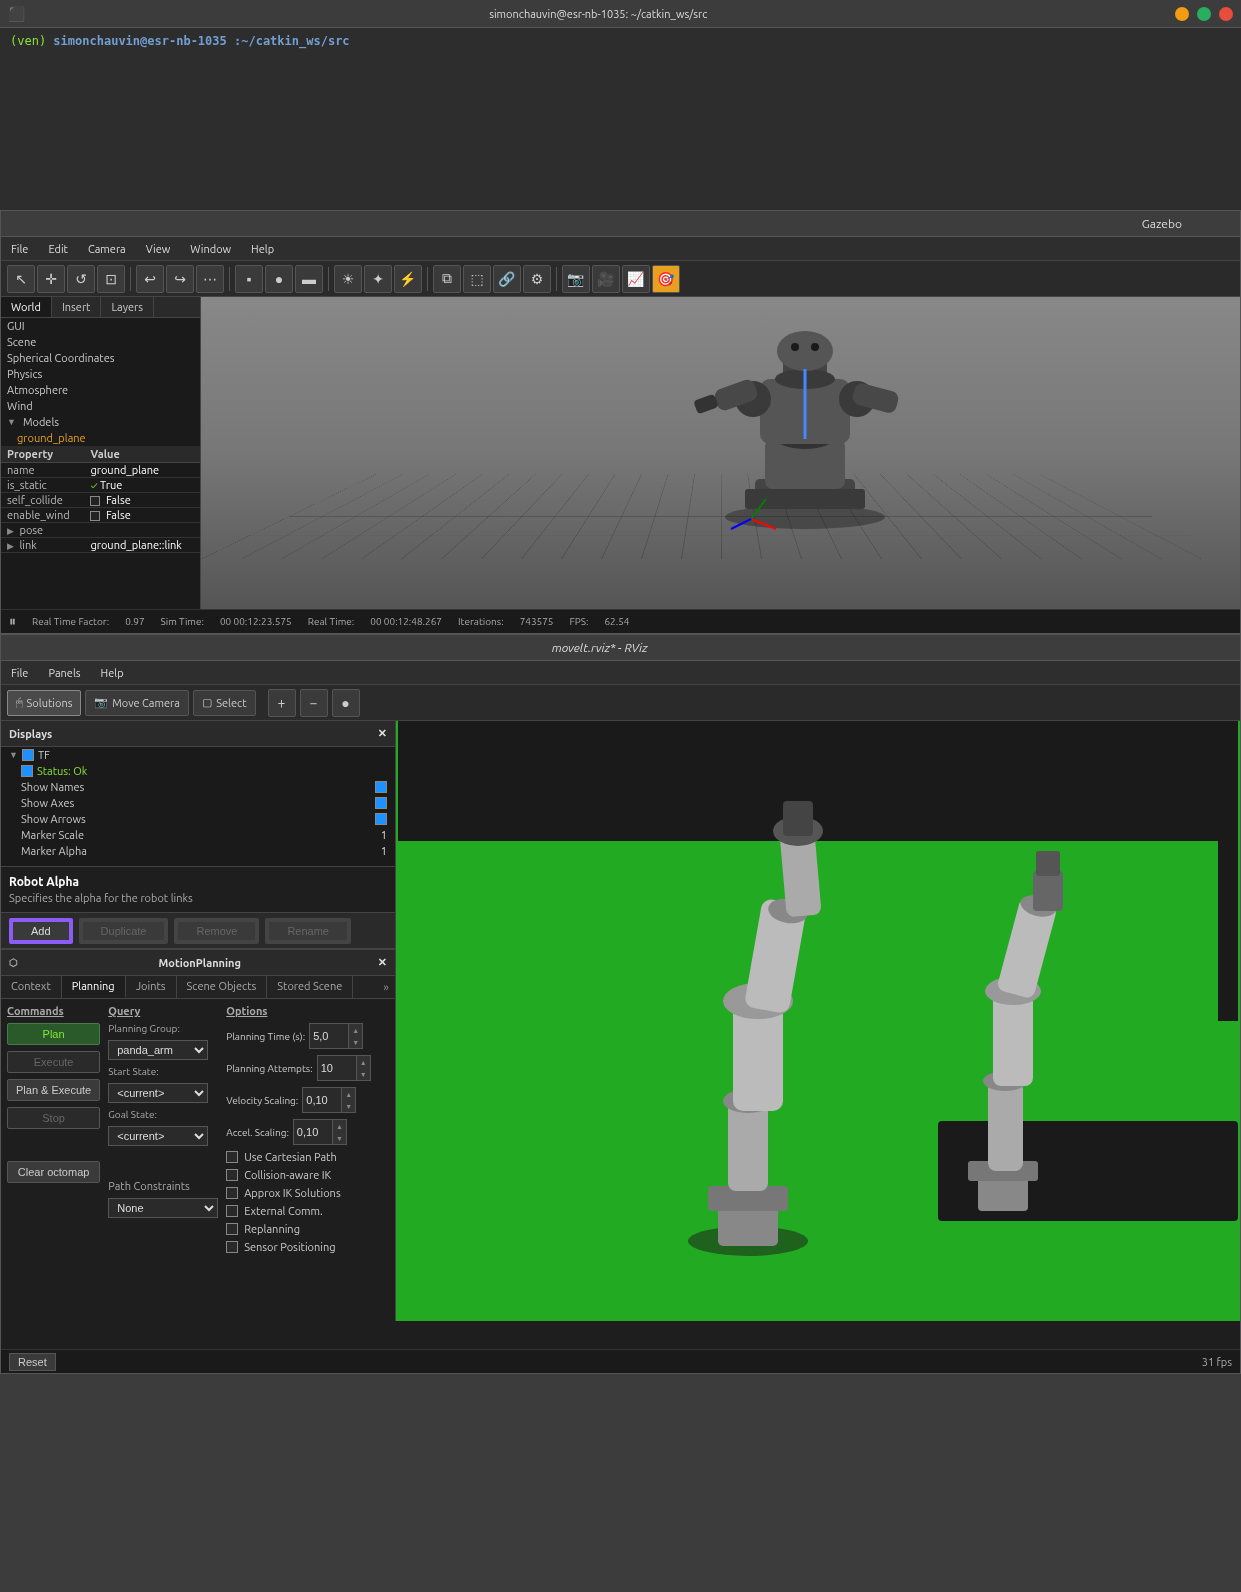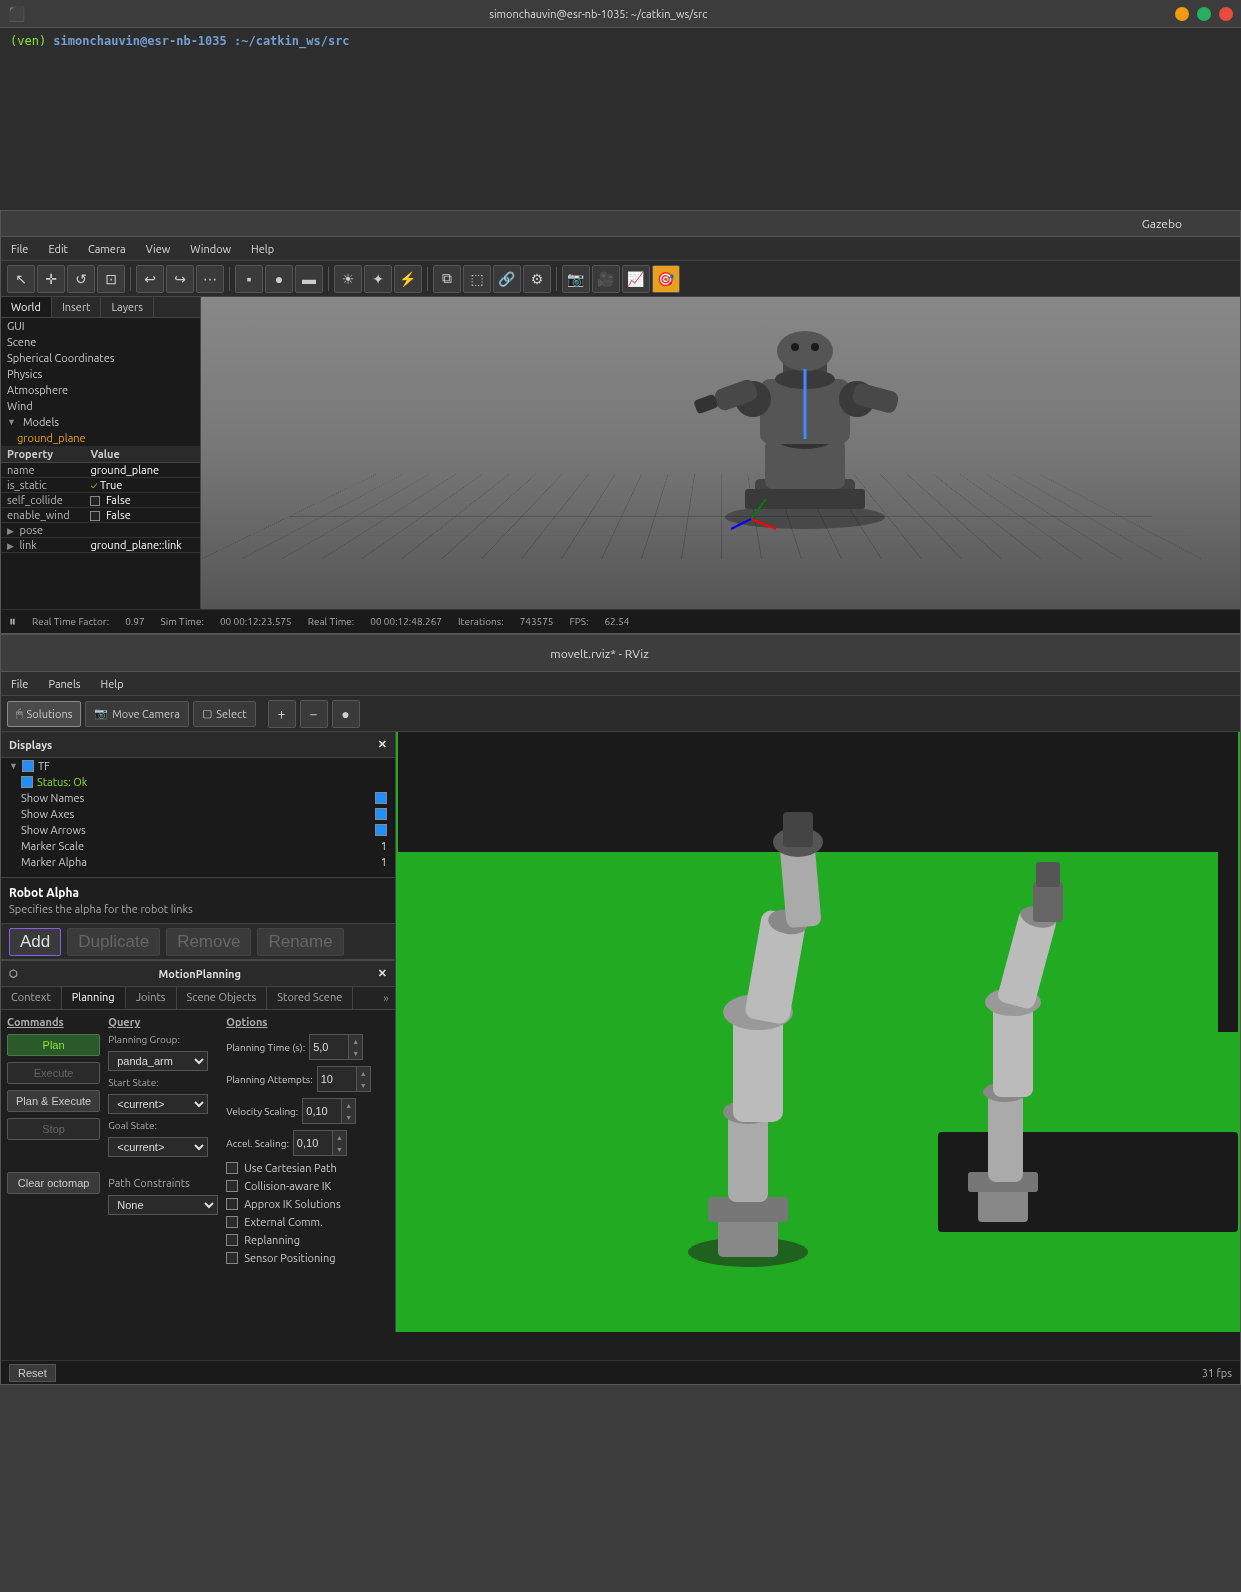--- a/index.html
+++ b/index.html
@@ -192,27 +192,28 @@
       gap: 16px;
     }
 
     
     .rviz-window {
       width: 100%;
       background: #1e1e1e;
       border: 1px solid #555;
     }
     .rviz-titlebar {
-      height: 37px;
+      height: 26px;
       background: #3d3d3d;
       display: flex;
       align-items: center;
       justify-content: space-between;
       padding: 0 8px;
       border-bottom: 1px solid #555;
+      font-style: italic;
     }
     .rviz-titlebar .title { color: #ddd; font-size: 12px; flex: 1; text-align: center; }
     .rviz-menu {
       height: 24px;
       background: #2e2e2e;
       display: flex;
       align-items: center;
       padding: 0 6px;
       border-bottom: 1px solid #444;
       gap: 12px;
@@ -292,26 +293,26 @@
     .displays-buttons {
       height: 36px;
       background: #2a2a2a;
       display: flex;
       align-items: center;
       padding: 0 8px;
       gap: 6px;
       border-bottom: 1px solid #444;
     }
     .disp-btn {
-      padding: 3px 10px;
+      padding: 3px 18px;
       background: #3a3a3a;
-      border: 1px solid #8b5cf6;
+      border: 4px solid #8b5cf6;
       border-radius: 2px;
       color: #ddd;
-      font-size: 17px;
+      font-size: 11px;
       cursor: pointer;
     }
     .disp-btn:disabled, .disp-btn.disabled { color: #666; border-color: #444; cursor: default; }
     
     .mp-panel {
       background: #1e1e1e;
       border-top: 1px solid #444;
     }
     .mp-header {
       height: 26px;
@@ -363,21 +364,21 @@
       color: #ccc;
     }
     .mp-select {
       background: #2a2a2a;
       border: 1px solid #555;
       color: #ddd;
       font-size: 11px;
       padding: 2px 4px;
       width: 100px;
     }
-    .path-constraints-label { color: #aaa; font-size: 11px; }
+    .path-constraints-label { color: #aaa; font-size: 11px; margin-top: 14px; }
     .mp-check-row {
       display: flex;
       align-items: center;
       gap: 6px;
       font-size: 11px;
       color: #ccc;
     }
     .mp-checkbox { width: 12px; height: 12px; border: 1px solid #888; background: #2a2a2a; display: inline-block; }
     .rviz-viewport {
       flex: 1;

